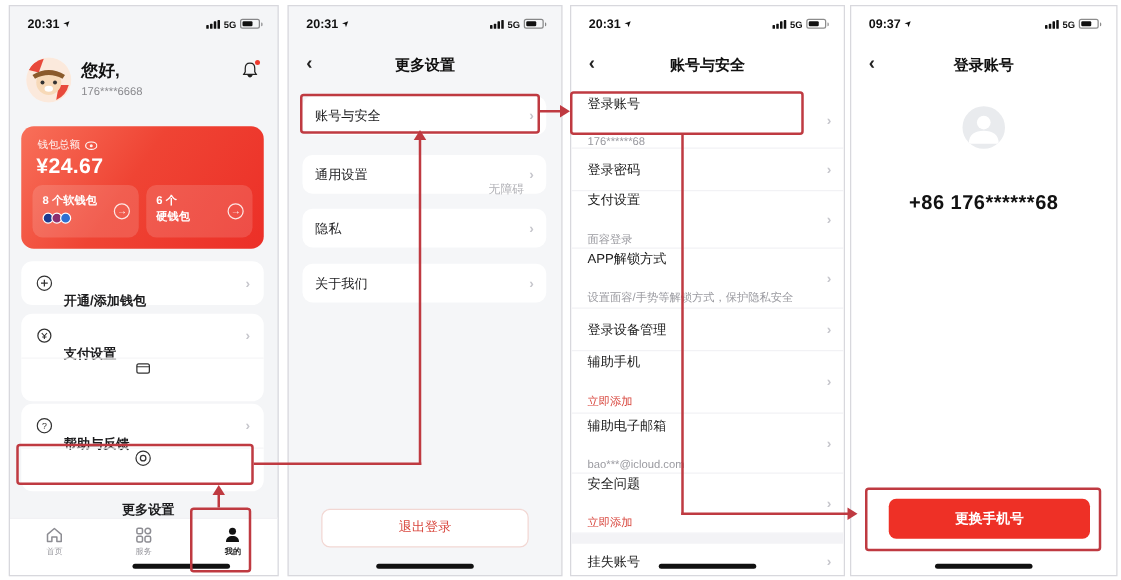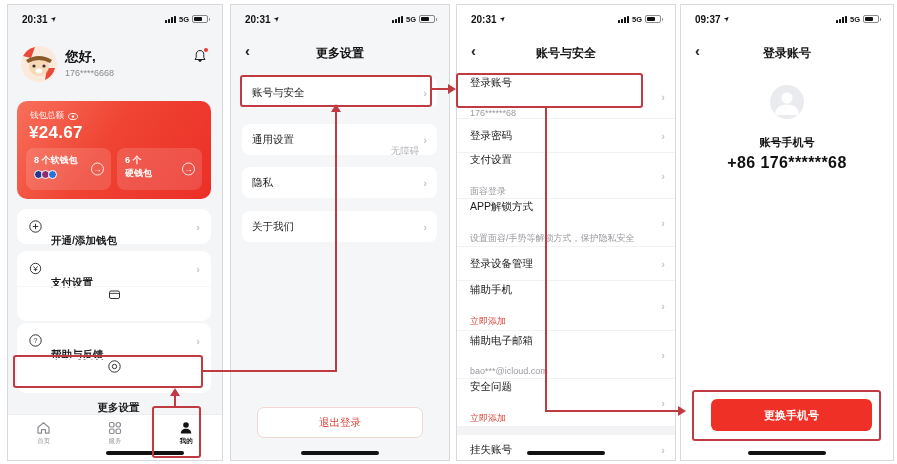--- a/index.html
+++ b/index.html
@@ -436,21 +436,20 @@
       <span class="back">‹</span>
       <span class="htitle">登录账号</span>
     </div>
 
     <div class="p4-avatar">
       <svg width="34" height="34" viewBox="0 0 34 34">
         <circle cx="17" cy="13" r="5.5" fill="#fff"></circle>
         <path d="M5 30 C5 22.5 10 19.5 17 19.5 C24 19.5 29 22.5 29 30 Z" fill="#fff"></path>
       </svg>
     </div>
-    <div class="p4-label">账号手机号</div>
     <div class="p4-number">+86 176******68</div>
 
 
     <div class="changebtn">更换手机号</div>
     <div class="homebar"></div>
   </div>
 
   <div class="ann abox" style="left:13px; top:355px; width:190px; height:33px;"></div>
   <div class="ann abox" style="left:152px; top:406px; width:49px; height:52px;"></div>
   <div class="ann ahead-up" style="left:170px; top:388px;"></div>

